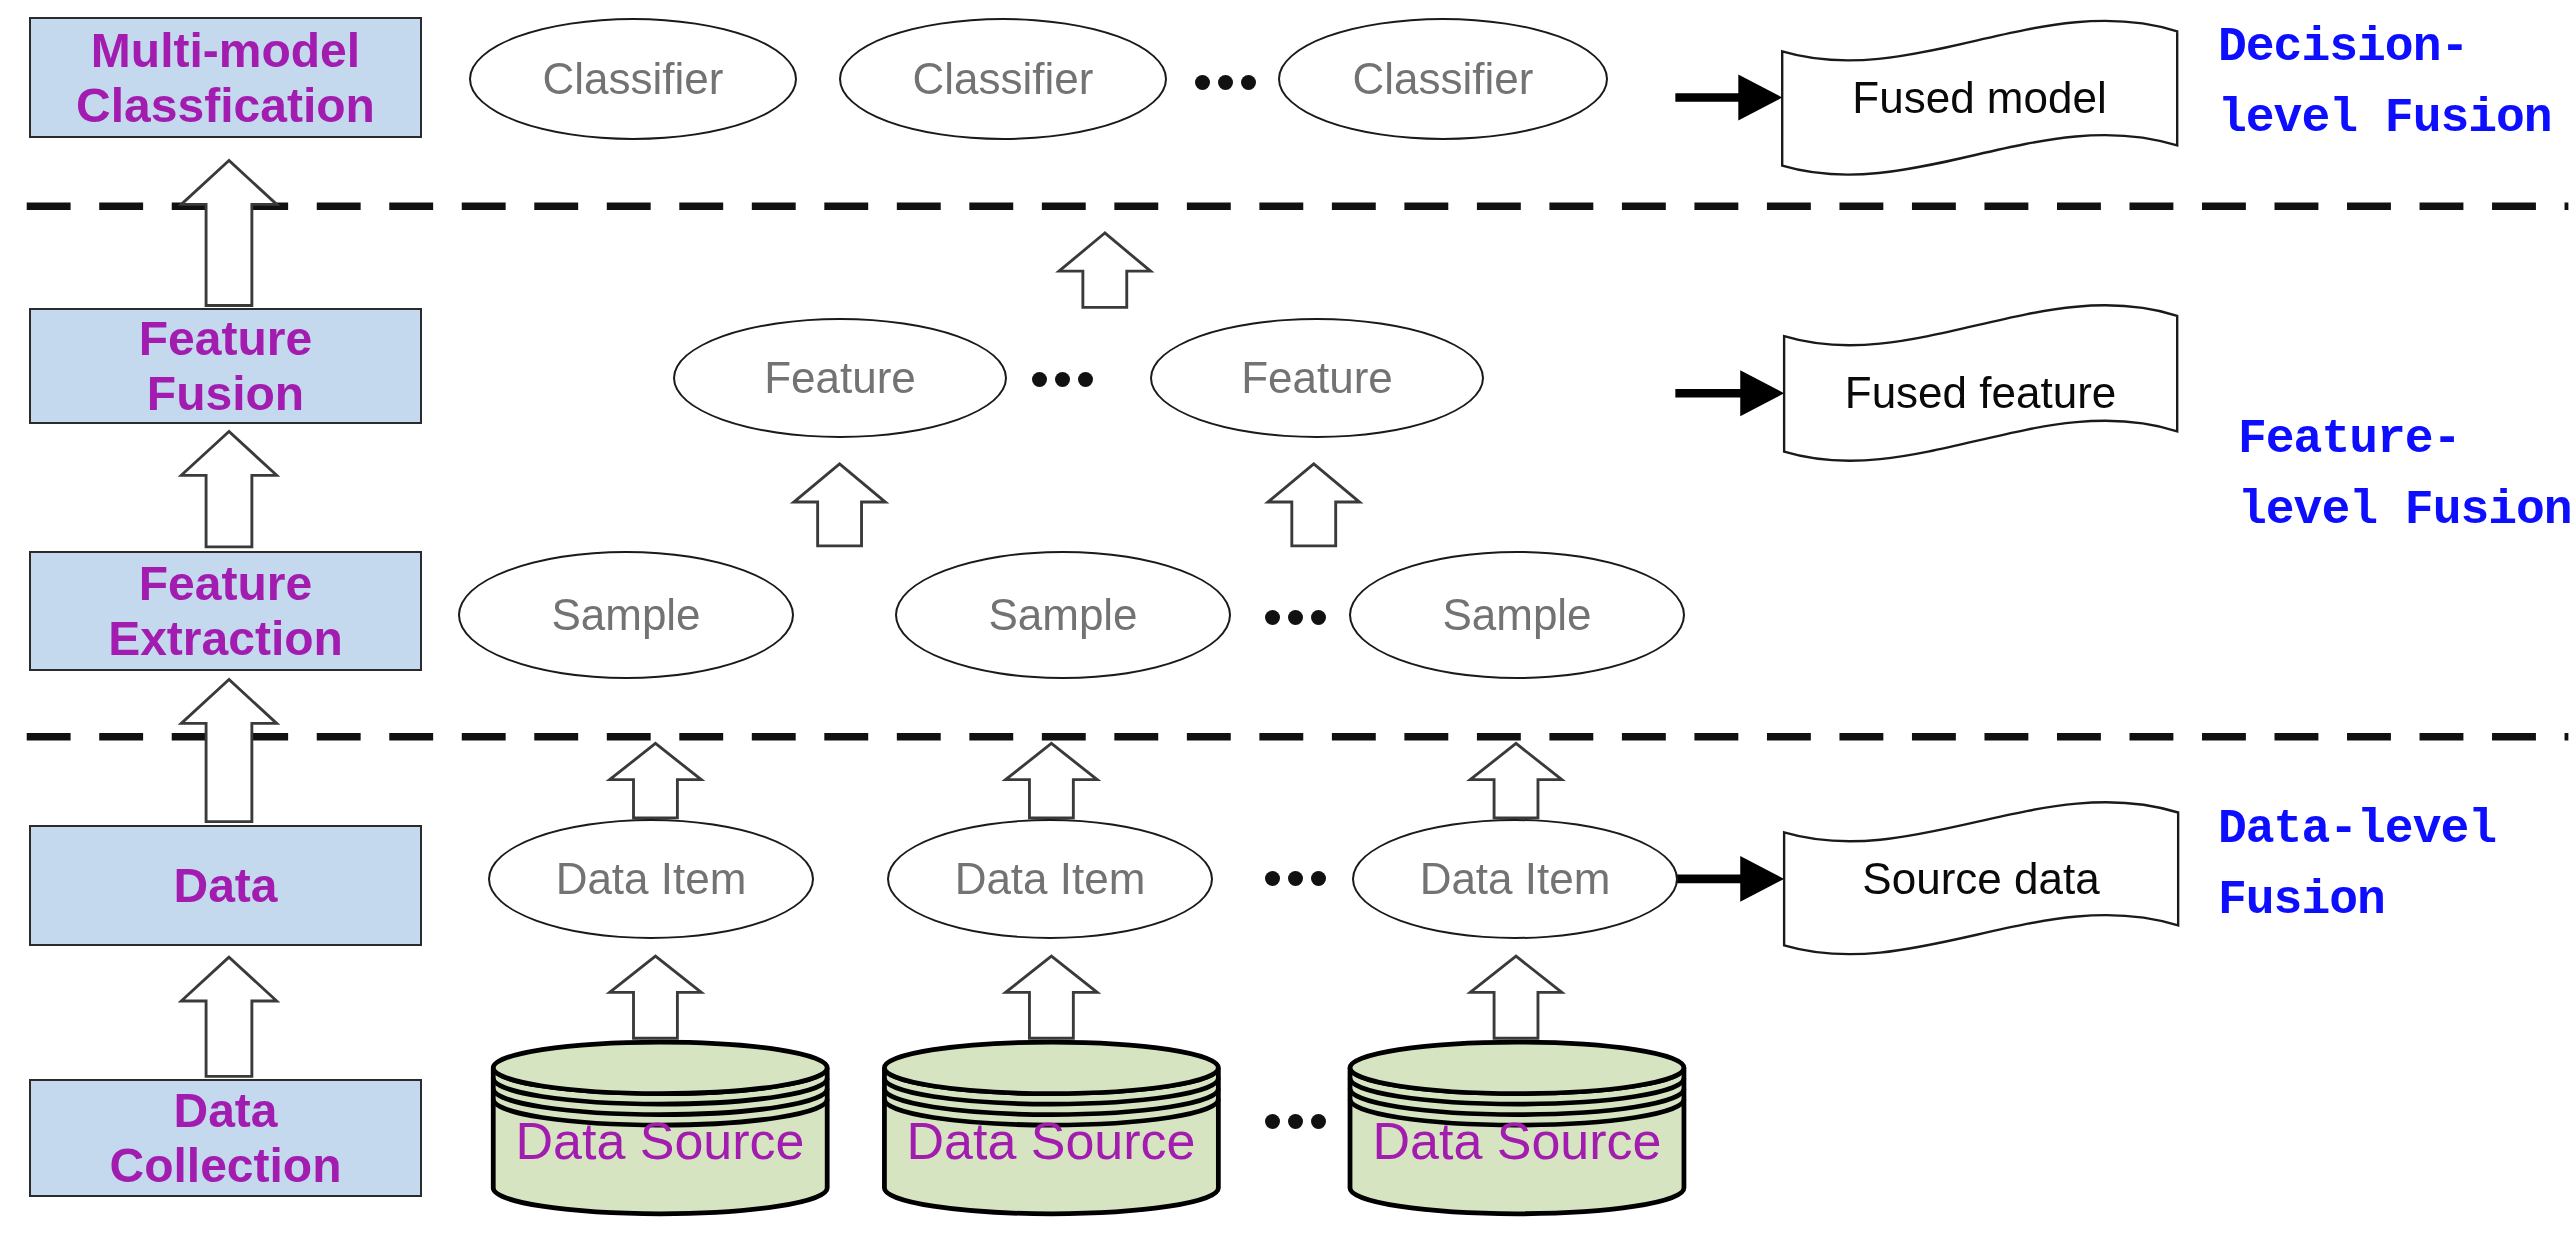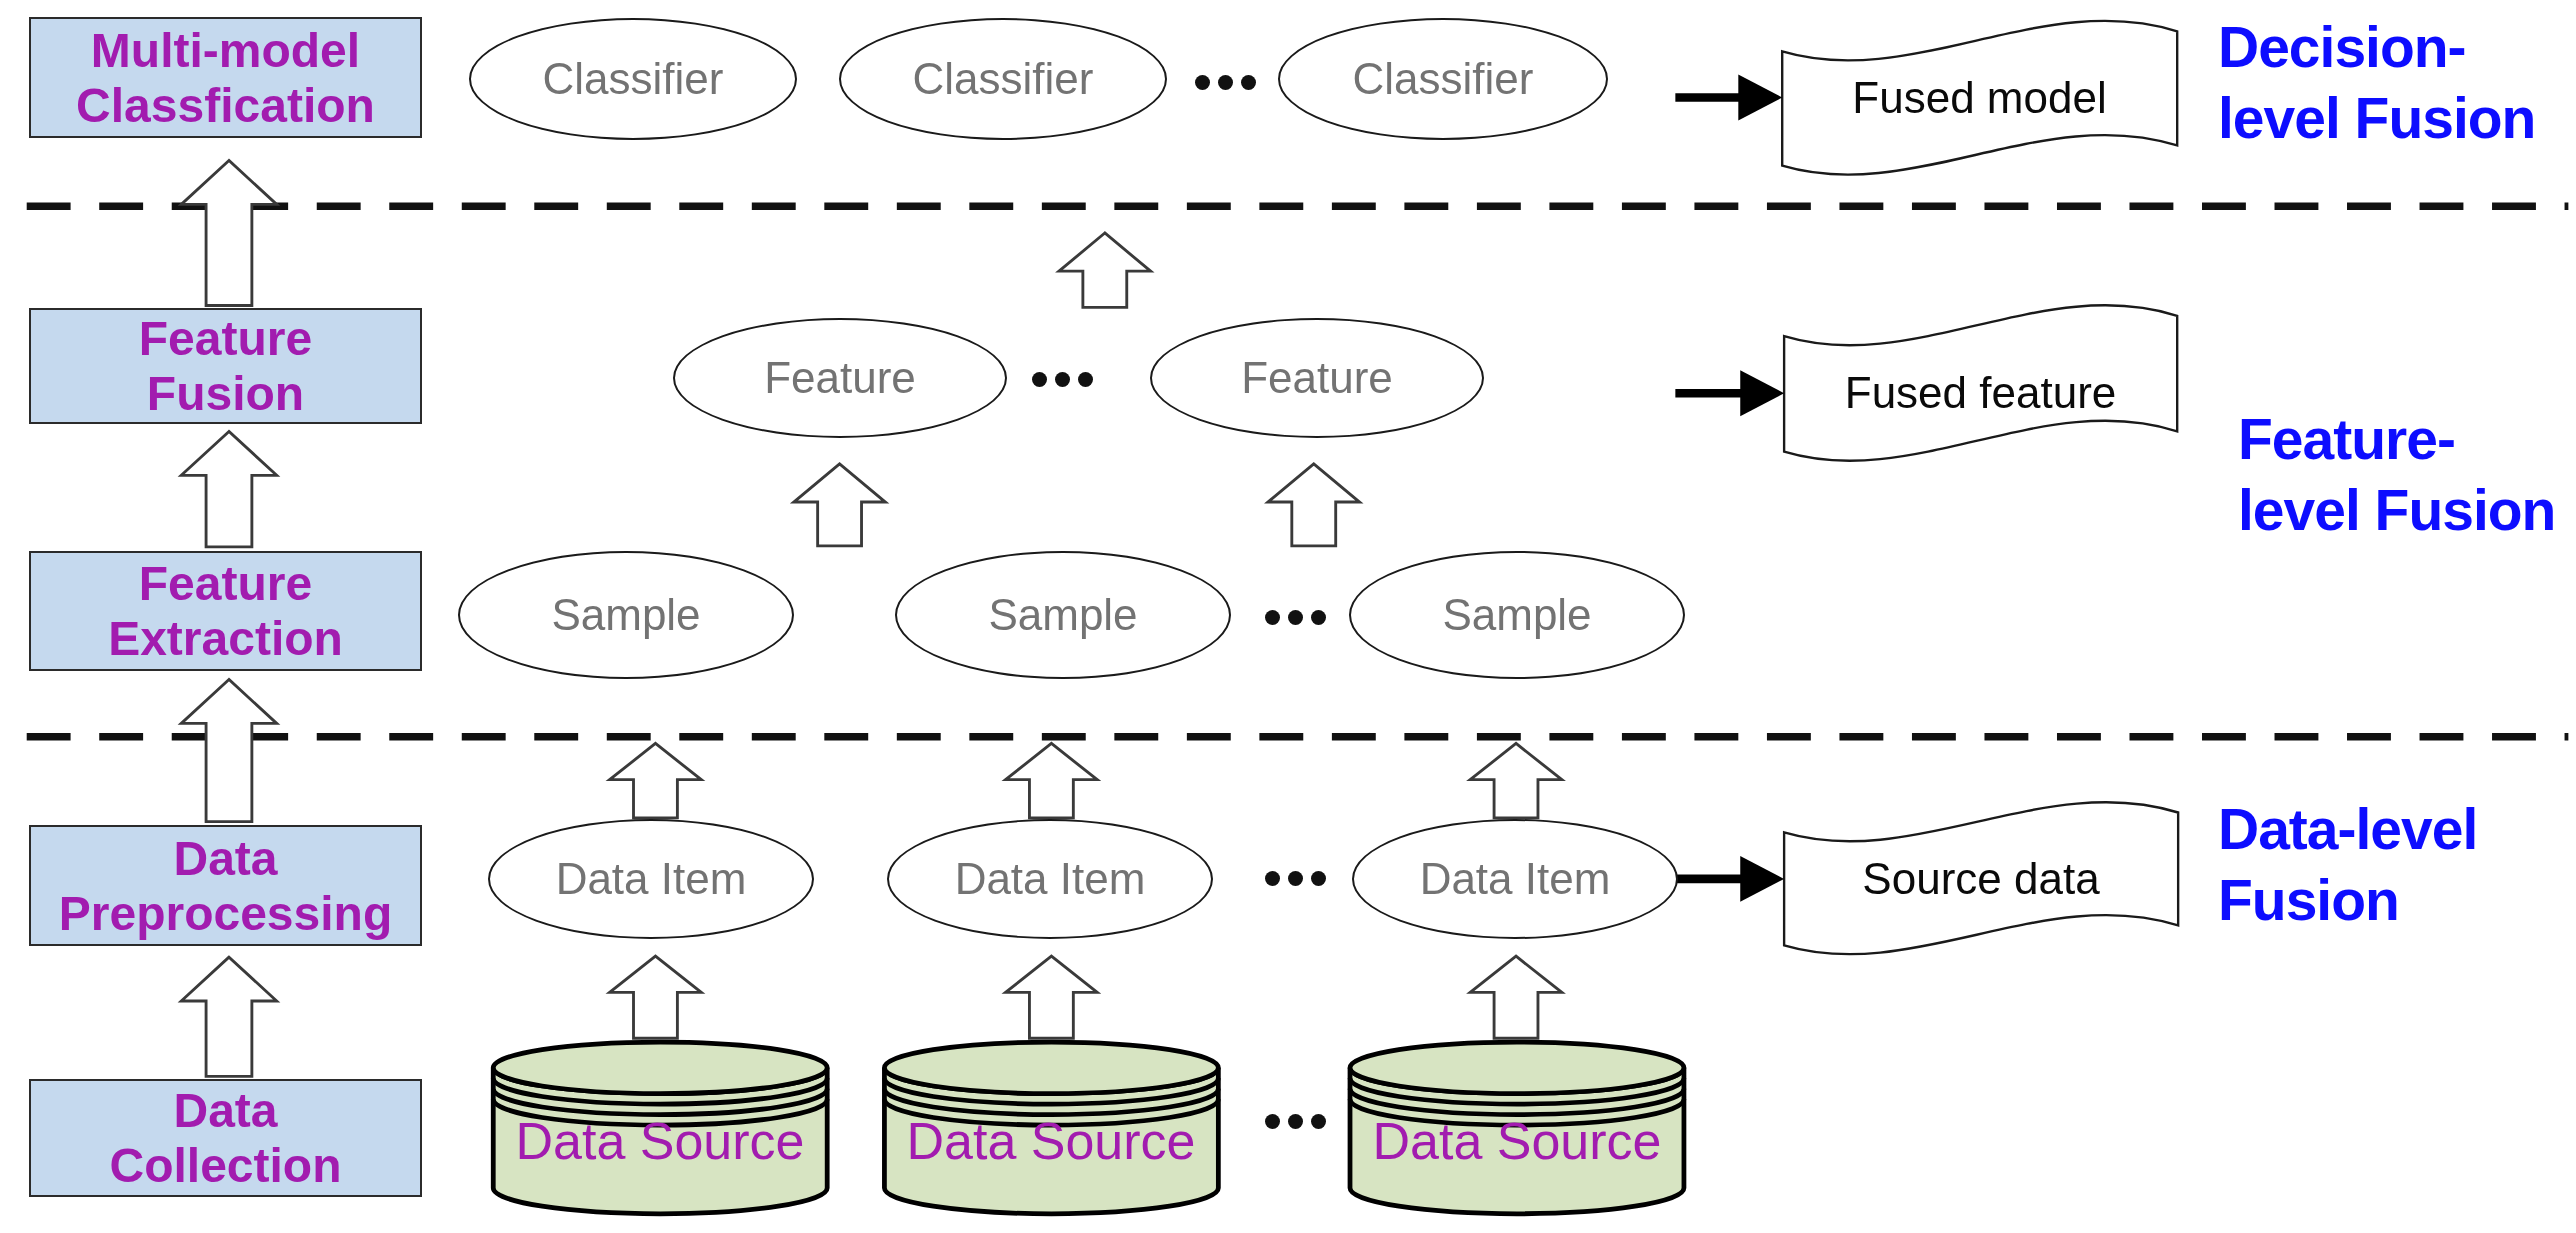--- a/index.html
+++ b/index.html
@@ -36,23 +36,24 @@
     display:flex;align-items:center;justify-content:center;
     font-size:44px;color:#0a0a0a;white-space:nowrap;
   }
   .cyl-label{
     position:absolute;width:334px;height:53px;top:1114px;
     display:flex;align-items:center;justify-content:center;
     font-size:52px;color:#a21caf;white-space:nowrap;
   }
   .level-label{
     position:absolute;left:2218px;width:355px;
-    font-weight:bold;font-size:57px;line-height:71px;letter-spacing:-1px;
+    font-weight:bold;font-size:48px;line-height:71px;letter-spacing:-1px;
     color:var(--level-blue,#0d0dff);
     white-space:nowrap;
+    font-family:Liberation Mono, monospace;
   }
 </style>
 </head>
 <body>
 
 <div id="canvas" style="--level-blue: #0d0dff; --box-fill: #c5d9ee; --box-border: #2b2b2b; --shape-border: #1a1a1a;">
 
   <svg id="shape-layer" width="2576" height="1234" viewBox="0 0 2700 1293">
       <line x1="28" y1="216" x2="2692" y2="216" stroke="#111" stroke-width="8" stroke-dasharray="46 30"></line>
       <line x1="28" y1="772" x2="2692" y2="772" stroke="#111" stroke-width="8" stroke-dasharray="46 30"></line>
@@ -124,21 +125,20 @@
   <div class="process-box" style="top:308px;height:116px;">
     <div>Feature</div>
     <div>Fusion</div>
   </div>
   <div class="process-box" style="top:551px;height:120px;">
     <div>Feature</div>
     <div>Extraction</div>
   </div>
   <div class="process-box" style="top:825px;height:121px;">
     <div>Data</div>
-    <div>Preprocessing</div>
   </div>
   <div class="process-box" style="top:1079px;height:118px;">
     <div>Data</div>
     <div>Collection</div>
   </div>
 
   <div class="node-ellipse" style="left:469px;top:18px;width:328px;height:122px;">Classifier</div>
   <div class="node-ellipse" style="left:839px;top:18px;width:328px;height:122px;">Classifier</div>
   <div class="node-ellipse" style="left:1278px;top:18px;width:330px;height:122px;">Classifier</div>
 

